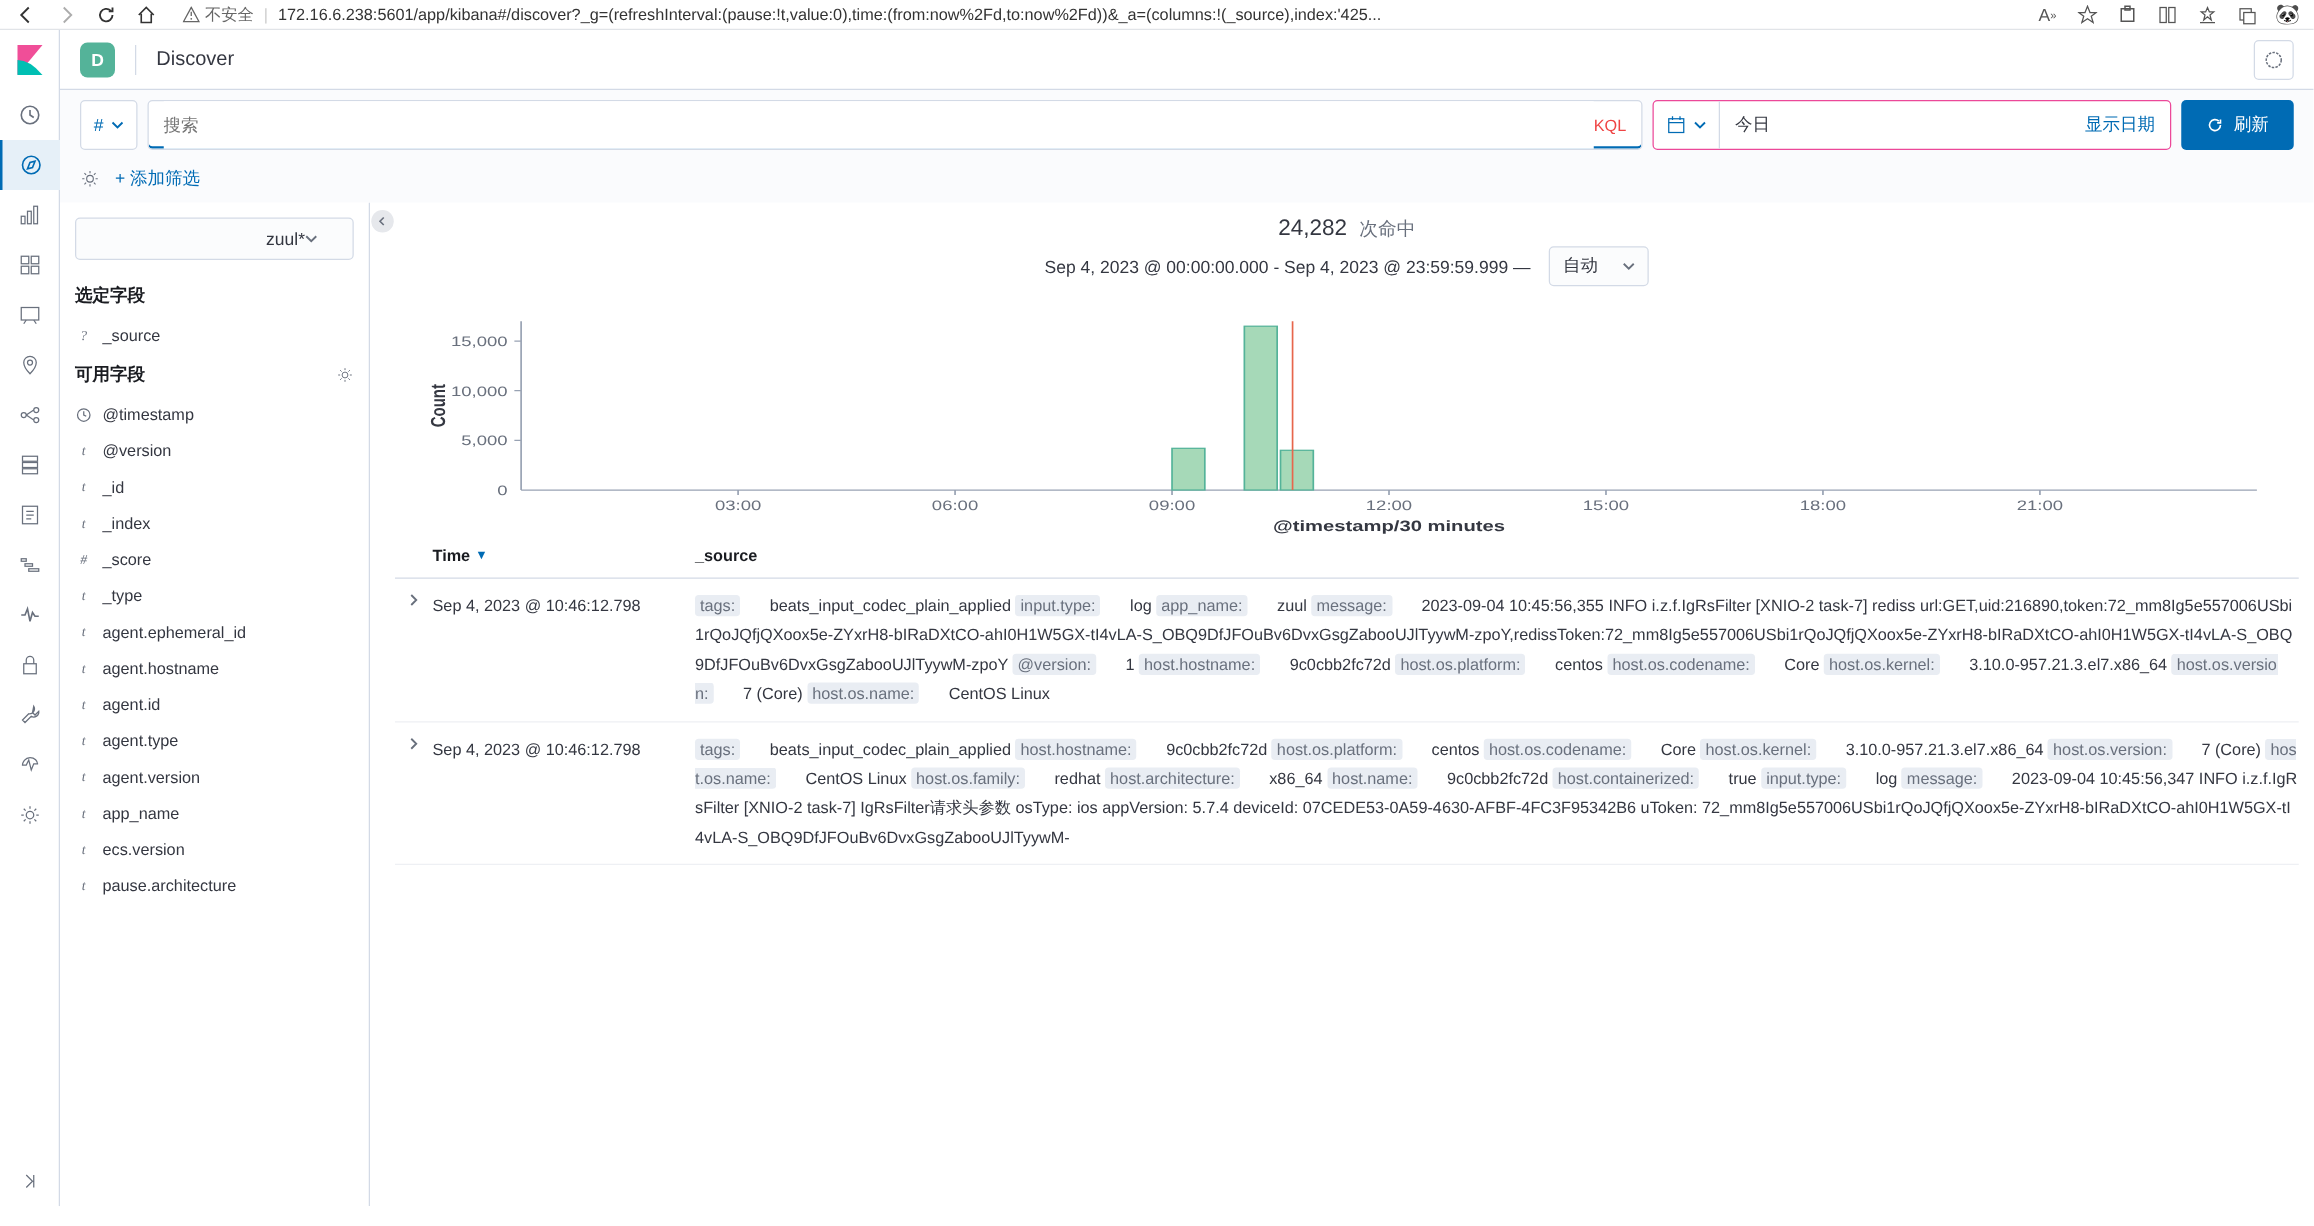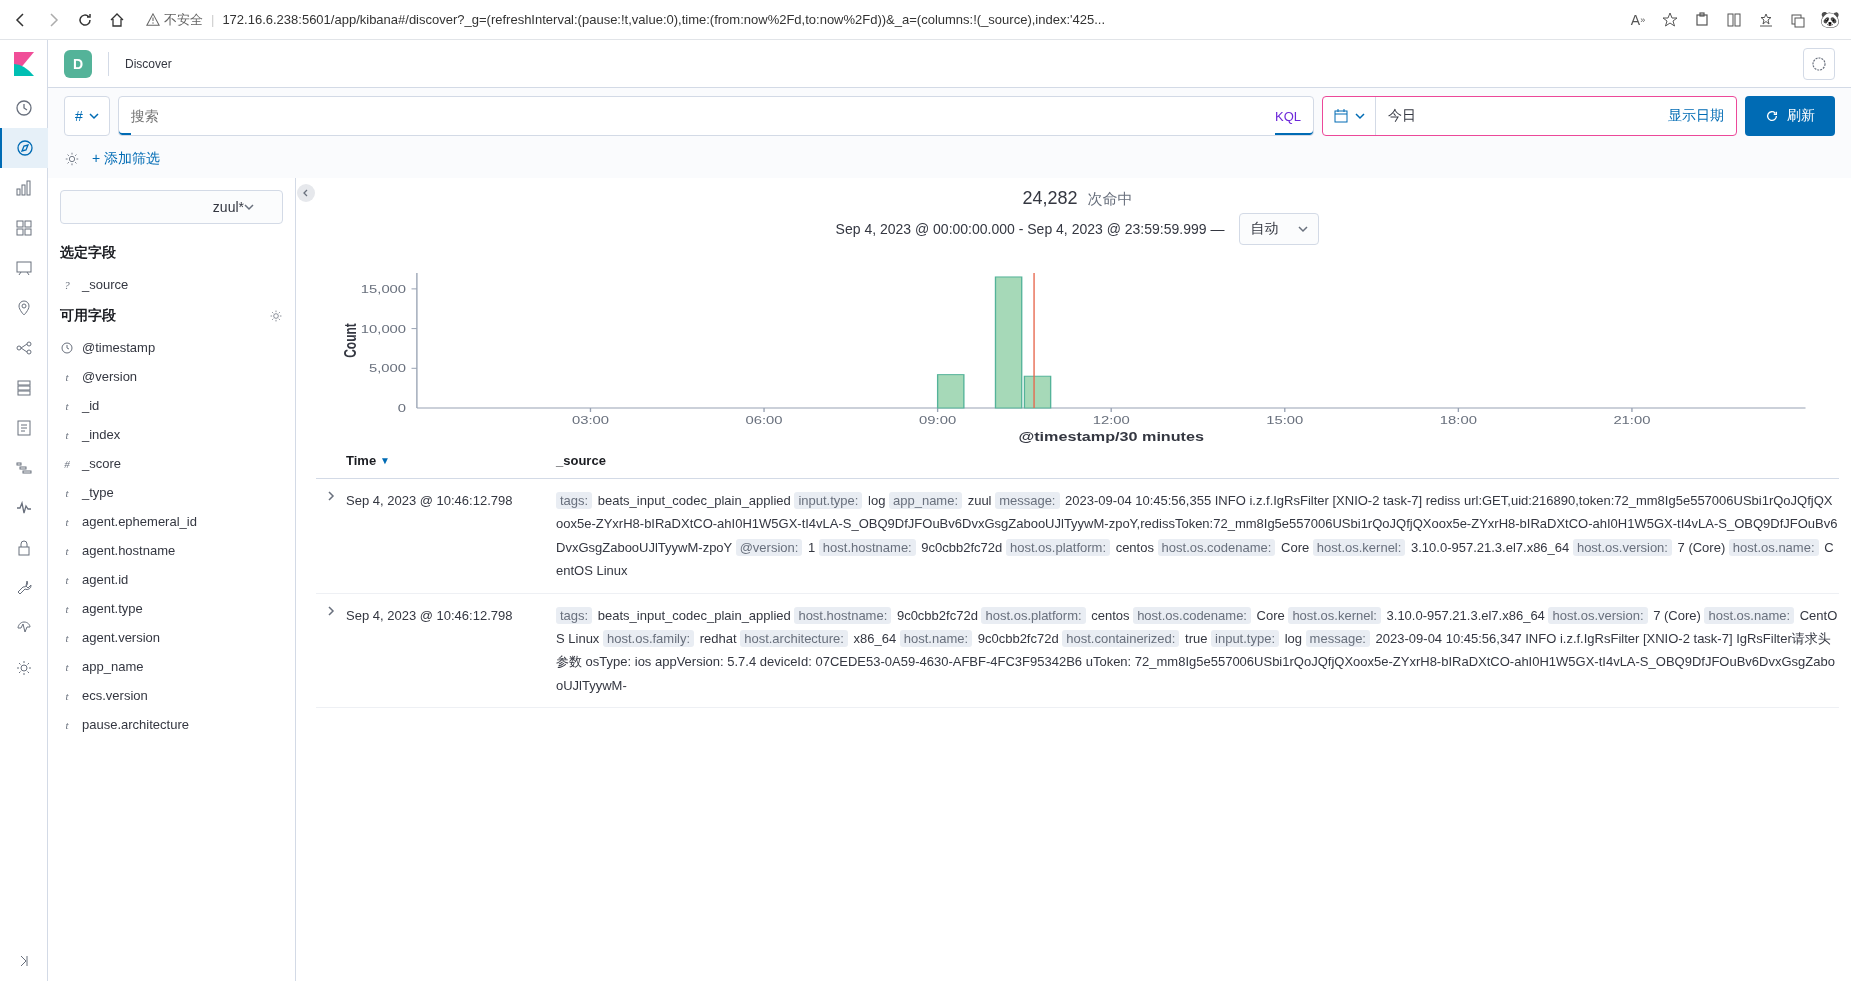--- a/index.html
+++ b/index.html
@@ -1,43 +1,43 @@
 <!DOCTYPE html>
 <html><head>
 <meta charset="utf-8">
 <style>
 *{box-sizing:border-box;margin:0;padding:0;font-family:-apple-system,BlinkMacSystemFont,"Segoe UI",Helvetica,Arial,sans-serif}
 body{font-size:14px;color:#343741;background:#fff;overflow:hidden}
-.browser-bar{height:40px;background:#fff;border-bottom:1px solid #e1e4e8;display:flex;align-items:center;padding:0 12px;gap:12px}
+.browser-bar{height:24px;background:#fff;border-bottom:1px solid #e1e4e8;display:flex;align-items:center;padding:0 12px;gap:12px}
 .browser-icons{display:flex;gap:14px;align-items:center}
 .browser-icon{width:18px;height:18px;display:flex;align-items:center;justify-content:center;color:#555}
 .url-bar{flex:1;display:flex;align-items:center;gap:8px;color:#555;font-size:13px;padding:0 8px}
 .insecure{display:flex;align-items:center;gap:4px;color:#666}
 .url-text{color:#333;overflow:hidden;text-overflow:ellipsis;white-space:nowrap}
 .browser-actions{display:flex;gap:14px;align-items:center}
 .app-container{display:flex;height:calc(100vh - 40px)}
 .nav-sidebar{width:48px;background:#fff;border-right:1px solid #d3dae6;display:flex;flex-direction:column;align-items:center;padding-top:0}
 .logo{width:48px;height:48px;display:flex;align-items:center;justify-content:center;font-size:20px}
 .nav-item{width:48px;height:40px;display:flex;align-items:center;justify-content:center;color:#69707d;cursor:pointer}
 .nav-item.active{background:#e6f0f8;border-left:2px solid #006bb4;color:#006bb4}
 .nav-spacer{flex:1}
 .main-area{flex:1;display:flex;flex-direction:column;overflow:hidden}
 .header-bar{height:48px;display:flex;align-items:center;padding:0 16px;gap:12px;border-bottom:1px solid #d3dae6}
 .space-badge{width:28px;height:28px;background:#54b399;border-radius:6px;color:#fff;display:flex;align-items:center;justify-content:center;font-weight:600;font-size:14px}
 .divider-v{width:1px;height:24px;background:#d3dae6;margin:0 4px}
-.page-title{font-size:12px;color:#343741}
+.page-title{font-size:16px;color:#343741}
 .header-right{margin-left:auto;display:flex;align-items:center;gap:8px}
 .header-icon-btn{width:32px;height:32px;border:1px solid #d3dae6;border-radius:4px;display:flex;align-items:center;justify-content:center;color:#69707d}
 .action-bar{height:40px;display:flex;align-items:center;padding:0 16px;gap:20px;border-bottom:1px solid #d3dae6}
 .action-link{color:#006bb4;font-size:14px;cursor:pointer}
 .query-bar{padding:8px 16px;display:flex;gap:8px;align-items:stretch;background:#fafbfd}
 .filter-btn{border:1px solid #d3dae6;border-radius:4px;padding:0 10px;display:flex;align-items:center;gap:6px;color:#006bb4;background:#fff;height:40px}
 .search-wrap{flex:1;position:relative;border:1px solid #d3dae6;border-radius:4px;background:#fff;height:40px;display:flex;align-items:center;padding:0 12px;box-shadow:inset 0 -2px 0 #006bb4}
 .search-input{flex:1;border:none;outline:none;font-size:14px;height:100%}
-.kql-label{color:#6d28d9;font-size:13px;font-weight:500}
+.kql-label{color:#ef4444;font-size:13px;font-weight:500}
 .date-wrap{display:flex;border:1px solid #ec4899;border-radius:4px;background:#fff;height:40px}
 .date-cal{padding:0 10px;display:flex;align-items:center;gap:6px;border-right:1px solid #d3dae6;color:#006bb4}
 .date-label{padding:0 12px;display:flex;align-items:center;flex:1;min-width:280px}
 .date-show{padding:0 12px;display:flex;align-items:center;color:#006bb4}
 .refresh-btn{background:#006bb4;color:#fff;border-radius:4px;padding:0 20px;display:flex;align-items:center;gap:8px;height:40px;border:none;font-size:14px}
 .filter-row{padding:6px 16px 10px;display:flex;align-items:center;gap:12px;background:#fafbfd}
 .add-filter{color:#006bb4;cursor:pointer;font-size:14px}
 .content-area{flex:1;display:flex;overflow:hidden}
 .fields-sidebar{width:248px;border-right:1px solid #d3dae6;padding:8px 0;overflow-y:auto;background:#fff}
 .index-select{margin:4px 12px 12px;border:1px solid #d3dae6;border-radius:4px;padding:8px 28px;display:flex;justify-content:flex-end;align-items:center;color:#343741;background:#fbfcfd}
@@ -57,21 +57,21 @@
 .chart-svg{width:100%;height:100%}
 .table-header{display:flex;padding:10px 0;border-bottom:1px solid #d3dae6;font-weight:600;font-size:13px;color:#1a1c21}
 .col-expand{width:30px}
 .col-time{width:210px;display:flex;align-items:center;gap:4px}
 .col-source{flex:1}
 .sort-arrow{color:#006bb4;font-size:10px}
 .doc-row{display:flex;padding:10px 0;border-bottom:1px solid #eef0f4;font-family:"Courier New",monospace;font-size:13px;line-height:1.8}
 .doc-expand{width:30px;display:flex;justify-content:center;padding-top:2px;color:#69707d;cursor:pointer}
 .doc-time{width:210px;color:#343741}
 .doc-source{flex:1;color:#343741;word-break:break-all}
-.tag-label{background:#e9edf3;color:#69707d;padding:1px 4px;border-radius:3px;margin-right:2px}
+.tag-label{background:#e9edf3;color:#69707d;padding:1px 4px;border-radius:3px;margin-right:20px}
 svg{display:block}
 </style>
 </head>
 <body>
 
 <div class="browser-bar">
   <div class="browser-icons">
     <span class="browser-icon">
         <svg width="16" height="16" viewBox="0 0 16 16">
           <path d="M10 2 L4 8 L10 14" stroke="#333" stroke-width="1.5" fill="none"></path>

